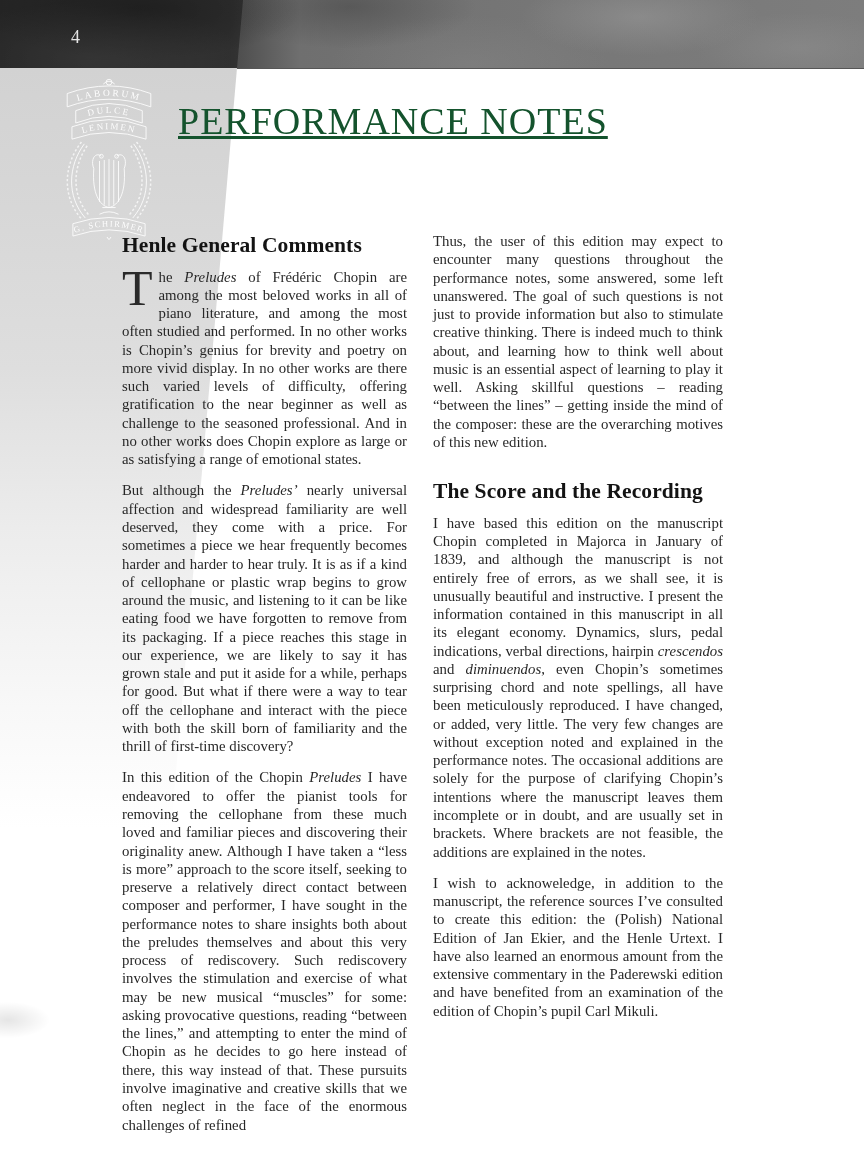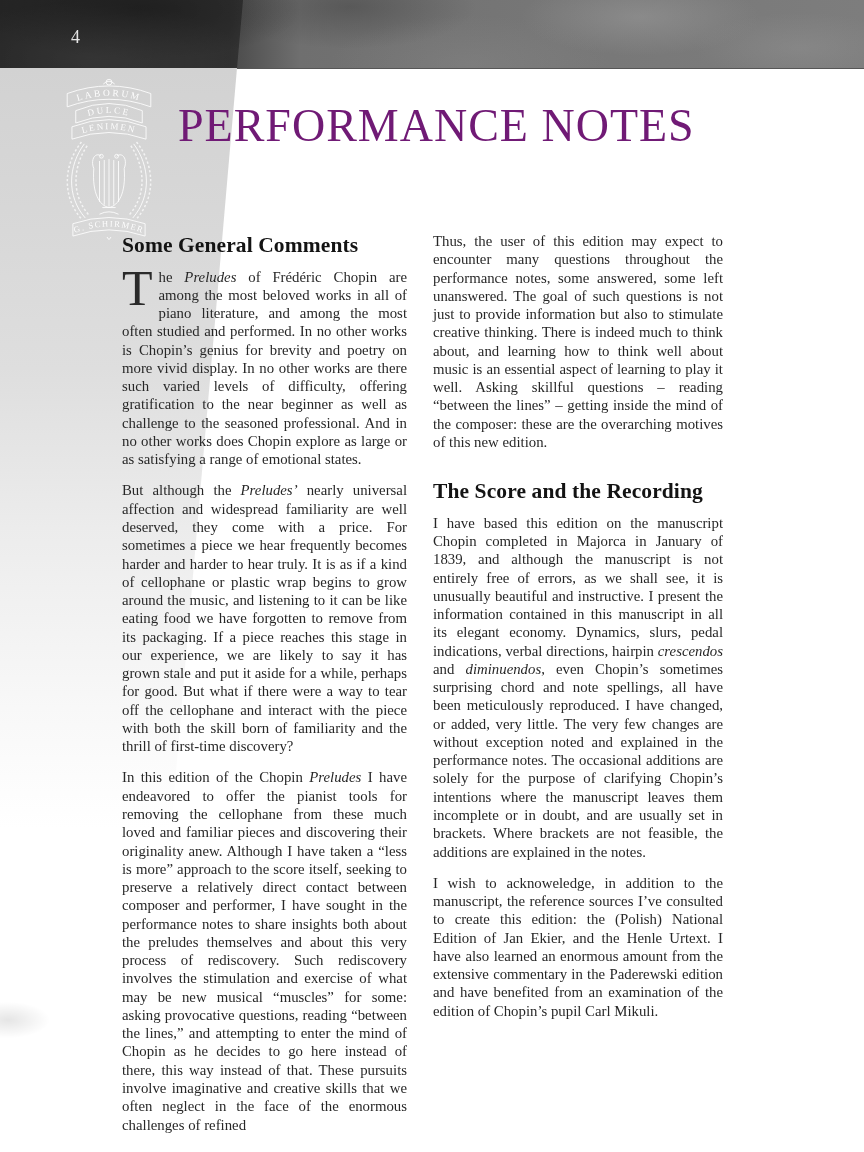--- a/index.html
+++ b/index.html
@@ -47,22 +47,23 @@
   .page-number{
     position:absolute;left:71px;top:27px;
     font-size:18px;color:#e6e6e6;
   }
   .crest{position:absolute;left:52px;top:74px;width:114px;height:174px;}
   .crest path,.crest line,.crest circle{stroke:rgba(255,255,255,.88);fill:none;stroke-width:1;}
   .crest .leafy{stroke-dasharray:2.5 2.2;stroke-width:1.6;opacity:.8;}
   .crest text{fill:rgba(255,255,255,.95);stroke:none;font-family:"Liberation Serif",serif;}
   .page-title{
     position:absolute;left:178px;top:99px;
-    font-size:46px;letter-spacing:1px;color:#701a75;
+    font-size:38px;letter-spacing:1px;color:#14532d;
     white-space:nowrap;
+    text-decoration:underline;
   }
   .columns{
     position:absolute;left:122px;top:232px;
     display:flex;gap:26px;
   }
   .col{width:285px;font-size:14.8px;line-height:1.235;color:#272727;}
   .col-right{width:290px;}
   .col h2{
     font-size:21.5px;font-weight:700;color:#131313;
     margin:0 0 9px 0;letter-spacing:.1px;
@@ -144,21 +145,21 @@
       </text>
       <path d="M58,170 Q60,175 62,170"></path>
     </g>
   </svg>
 
   <div class="page-title">PERFORMANCE NOTES</div>
 
   <div class="columns">
 
     <div class="col col-left">
-      <h2>Some General Comments</h2>
+      <h2>Henle General Comments</h2>
       <p><span class="dropcap">T</span><span>he <em>Preludes</em> of Frédéric Chopin are among the most beloved works in all of piano literature, and among the most often studied and performed. In no other works is Chopin’s genius for brevity and poetry on more vivid display. In no other works are there such varied levels of difficulty, offering gratification to the near beginner as well as challenge to the seasoned professional. And in no other works does Chopin explore as large or as satisfying a range of emotional states.</span></p>
       <p>But although the <em>Preludes’</em> nearly universal affection and widespread familiarity are well deserved, they come with a price. For sometimes a piece we hear frequently becomes harder and harder to hear truly. It is as if a kind of cellophane or plastic wrap begins to grow around the music, and listening to it can be like eating food we have forgotten to remove from its packaging. If a piece reaches this stage in our experience, we are likely to say it has grown stale and put it aside for a while, perhaps for good. But what if there were a way to tear off the cellophane and interact with the piece with both the skill born of familiarity and the thrill of first-time discovery?</p>
       <p>In this edition of the Chopin <em>Preludes</em> I have endeavored to offer the pianist tools for removing the cellophane from these much loved and familiar pieces and discovering their originality anew. Although I have taken a “less is more” approach to the score itself, seeking to preserve a relatively direct contact between composer and performer, I have sought in the performance notes to share insights both about the preludes themselves and about this very process of rediscovery. Such rediscovery involves the stimulation and exercise of what may be new musical “muscles” for some: asking provocative questions, reading “between the lines,” and attempting to enter the mind of Chopin as he decides to go here instead of there, this way instead of that. These pursuits involve imaginative and creative skills that we often neglect in the face of the enormous challenges of refined</p>
     </div>
 
     <div class="col col-right">
       <p>Thus, the user of this edition may expect to encounter many questions throughout the performance notes, some answered, some left unanswered. The goal of such questions is not just to provide information but also to stimulate creative thinking. There is indeed much to think about, and learning how to think well about music is an essential aspect of learning to play it well. Asking skillful questions – reading “between the lines” – getting inside the mind of the composer: these are the overarching motives of this new edition.</p>
       <h2 class="score-heading">The Score and the Recording</h2>
       <p>I have based this edition on the manuscript Chopin completed in Majorca in January of 1839, and although the manuscript is not entirely free of errors, as we shall see, it is unusually beautiful and instructive. I present the information contained in this manuscript in all its elegant economy. Dynamics, slurs, pedal indications, verbal directions, hairpin <em>crescendos</em> and <em>diminuendos</em>, even Chopin’s sometimes surprising chord and note spellings, all have been meticulously reproduced. I have changed, or added, very little. The very few changes are without exception noted and explained in the performance notes. The occasional additions are solely for the purpose of clarifying Chopin’s intentions where the manuscript leaves them incomplete or in doubt, and are usually set in brackets. Where brackets are not feasible, the additions are explained in the notes.</p>
       <p>I wish to acknoweledge, in addition to the manuscript, the reference sources I’ve consulted to create this edition: the (Polish) National Edition of Jan Ekier, and the Henle Urtext. I have also learned an enormous amount from the extensive commentary in the Paderewski edition and have benefited from an examination of the edition of Chopin’s pupil Carl Mikuli.</p>

